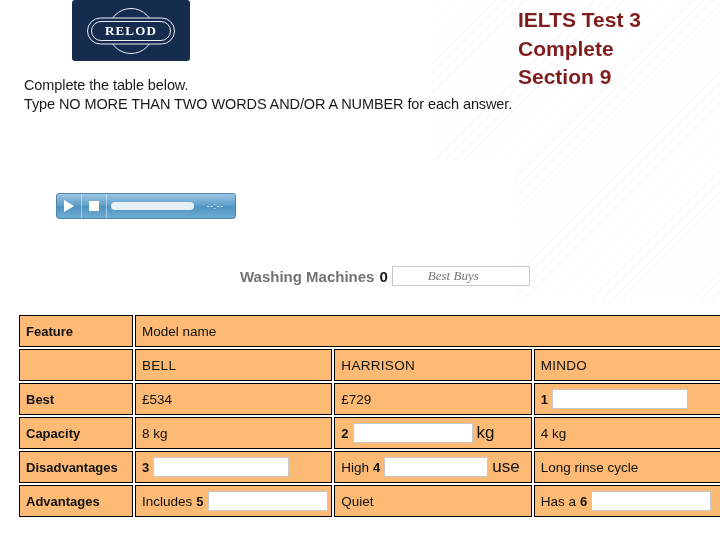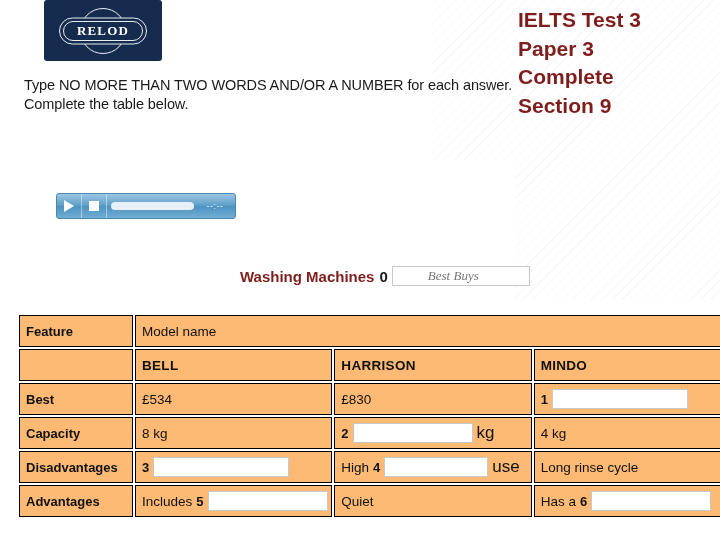--- a/index.html
+++ b/index.html
@@ -38,21 +38,21 @@
   #panel-mid {
     left: 0; top: 160px; width: 515px; height: 152px;
   }
   #panel-bottom {
     left: 0; top: 300px; width: 720px; height: 240px;
   }
 
   
   #logo {
     position: absolute;
-    left: 44px; top: 0px;
+    left: 72px; top: 0px;
     width: 118px; height: 61px;
     background: #152C4E;
     border-radius: 3px;
     display: flex;
     align-items: center;
     justify-content: center;
   }
   #logo-emblem {
     position: relative;
     width: 92px; height: 46px;
@@ -172,21 +172,21 @@
   }
 
   
   #wm-row {
     position: absolute;
     left: 240px; top: 266px;
     display: flex;
     align-items: center;
   }
   #wm-label {
-    color: #7f1d1d;
+    color: #737373;
     font-family: "Liberation Sans", sans-serif;
     font-size: 15px;
     font-weight: bold;
     white-space: nowrap;
   }
   #wm-qnum {
     color: #1a1a1a;
     font-size: 15px;
     font-weight: bold;
     margin-left: 5px;
@@ -235,48 +235,47 @@
     display: flex;
     align-items: center;
     gap: 4px;
     width: 100%;
   }
   .qnum { font-weight: bold; font-size: 13px; }
   .unit { font-size: 17px; }
   .in-sm  { width: 104px; }
   .in-md  { width: 120px; }
   .in-lg  { width: 136px; }
-  .strong-name { font-weight: bold; font-size: 13.5px; letter-spacing: 0.3px; }
+  .strong-name { font-weight: normal; font-size: 13.5px; letter-spacing: 0.3px; }
 </style>
 </head>
 <body>
 
 <div id="slide"></div>
 
 <div class="white-panel" id="panel-top"></div>
 <div class="white-panel" id="panel-mid"></div>
 <div class="white-panel" id="panel-bottom"></div>
 
 <div id="logo">
   <div id="logo-emblem">
     <span class="ring"></span>
     <span class="oval"></span>
     <span class="oval-inner"></span>
     <span id="logo-text">RELOD</span>
   </div>
 </div>
 
 <div id="instructions">
+  <div>Complete the table below.</div>
   <div>Type NO MORE THAN TWO WORDS AND/OR A NUMBER for each answer.</div>
-  <div>Complete the table below.</div>
 </div>
 
 <div id="title">
   <div>IELTS Test 3</div>
-  <div>Paper 3</div>
   <div>Complete</div>
   <div>Section 9</div>
 </div>
 
 <div id="audio-player">
   <div class="ap-btn">
     <span class="ap-play"></span>
   </div>
   <div class="ap-btn">
     <span class="ap-stop"></span>
@@ -305,21 +304,21 @@
       <td class="c-harrison strong-name">HARRISON</td>
       <td class="c-mindo strong-name">MINDO</td>
     </tr>
 
     <tr>
       <td class="feature-col">Best</td>
       <td class="c-bell">
         <span>£534</span>
       </td>
       <td class="c-harrison">
-        <span>£830</span>
+        <span>£729</span>
       </td>
       <td class="c-mindo">
         <span class="cellflex">
           <span class="qnum">1</span>
           <input class="ans-input in-lg" type="text" style="">
         </span>
       </td>
     </tr>
 
     <tr>

